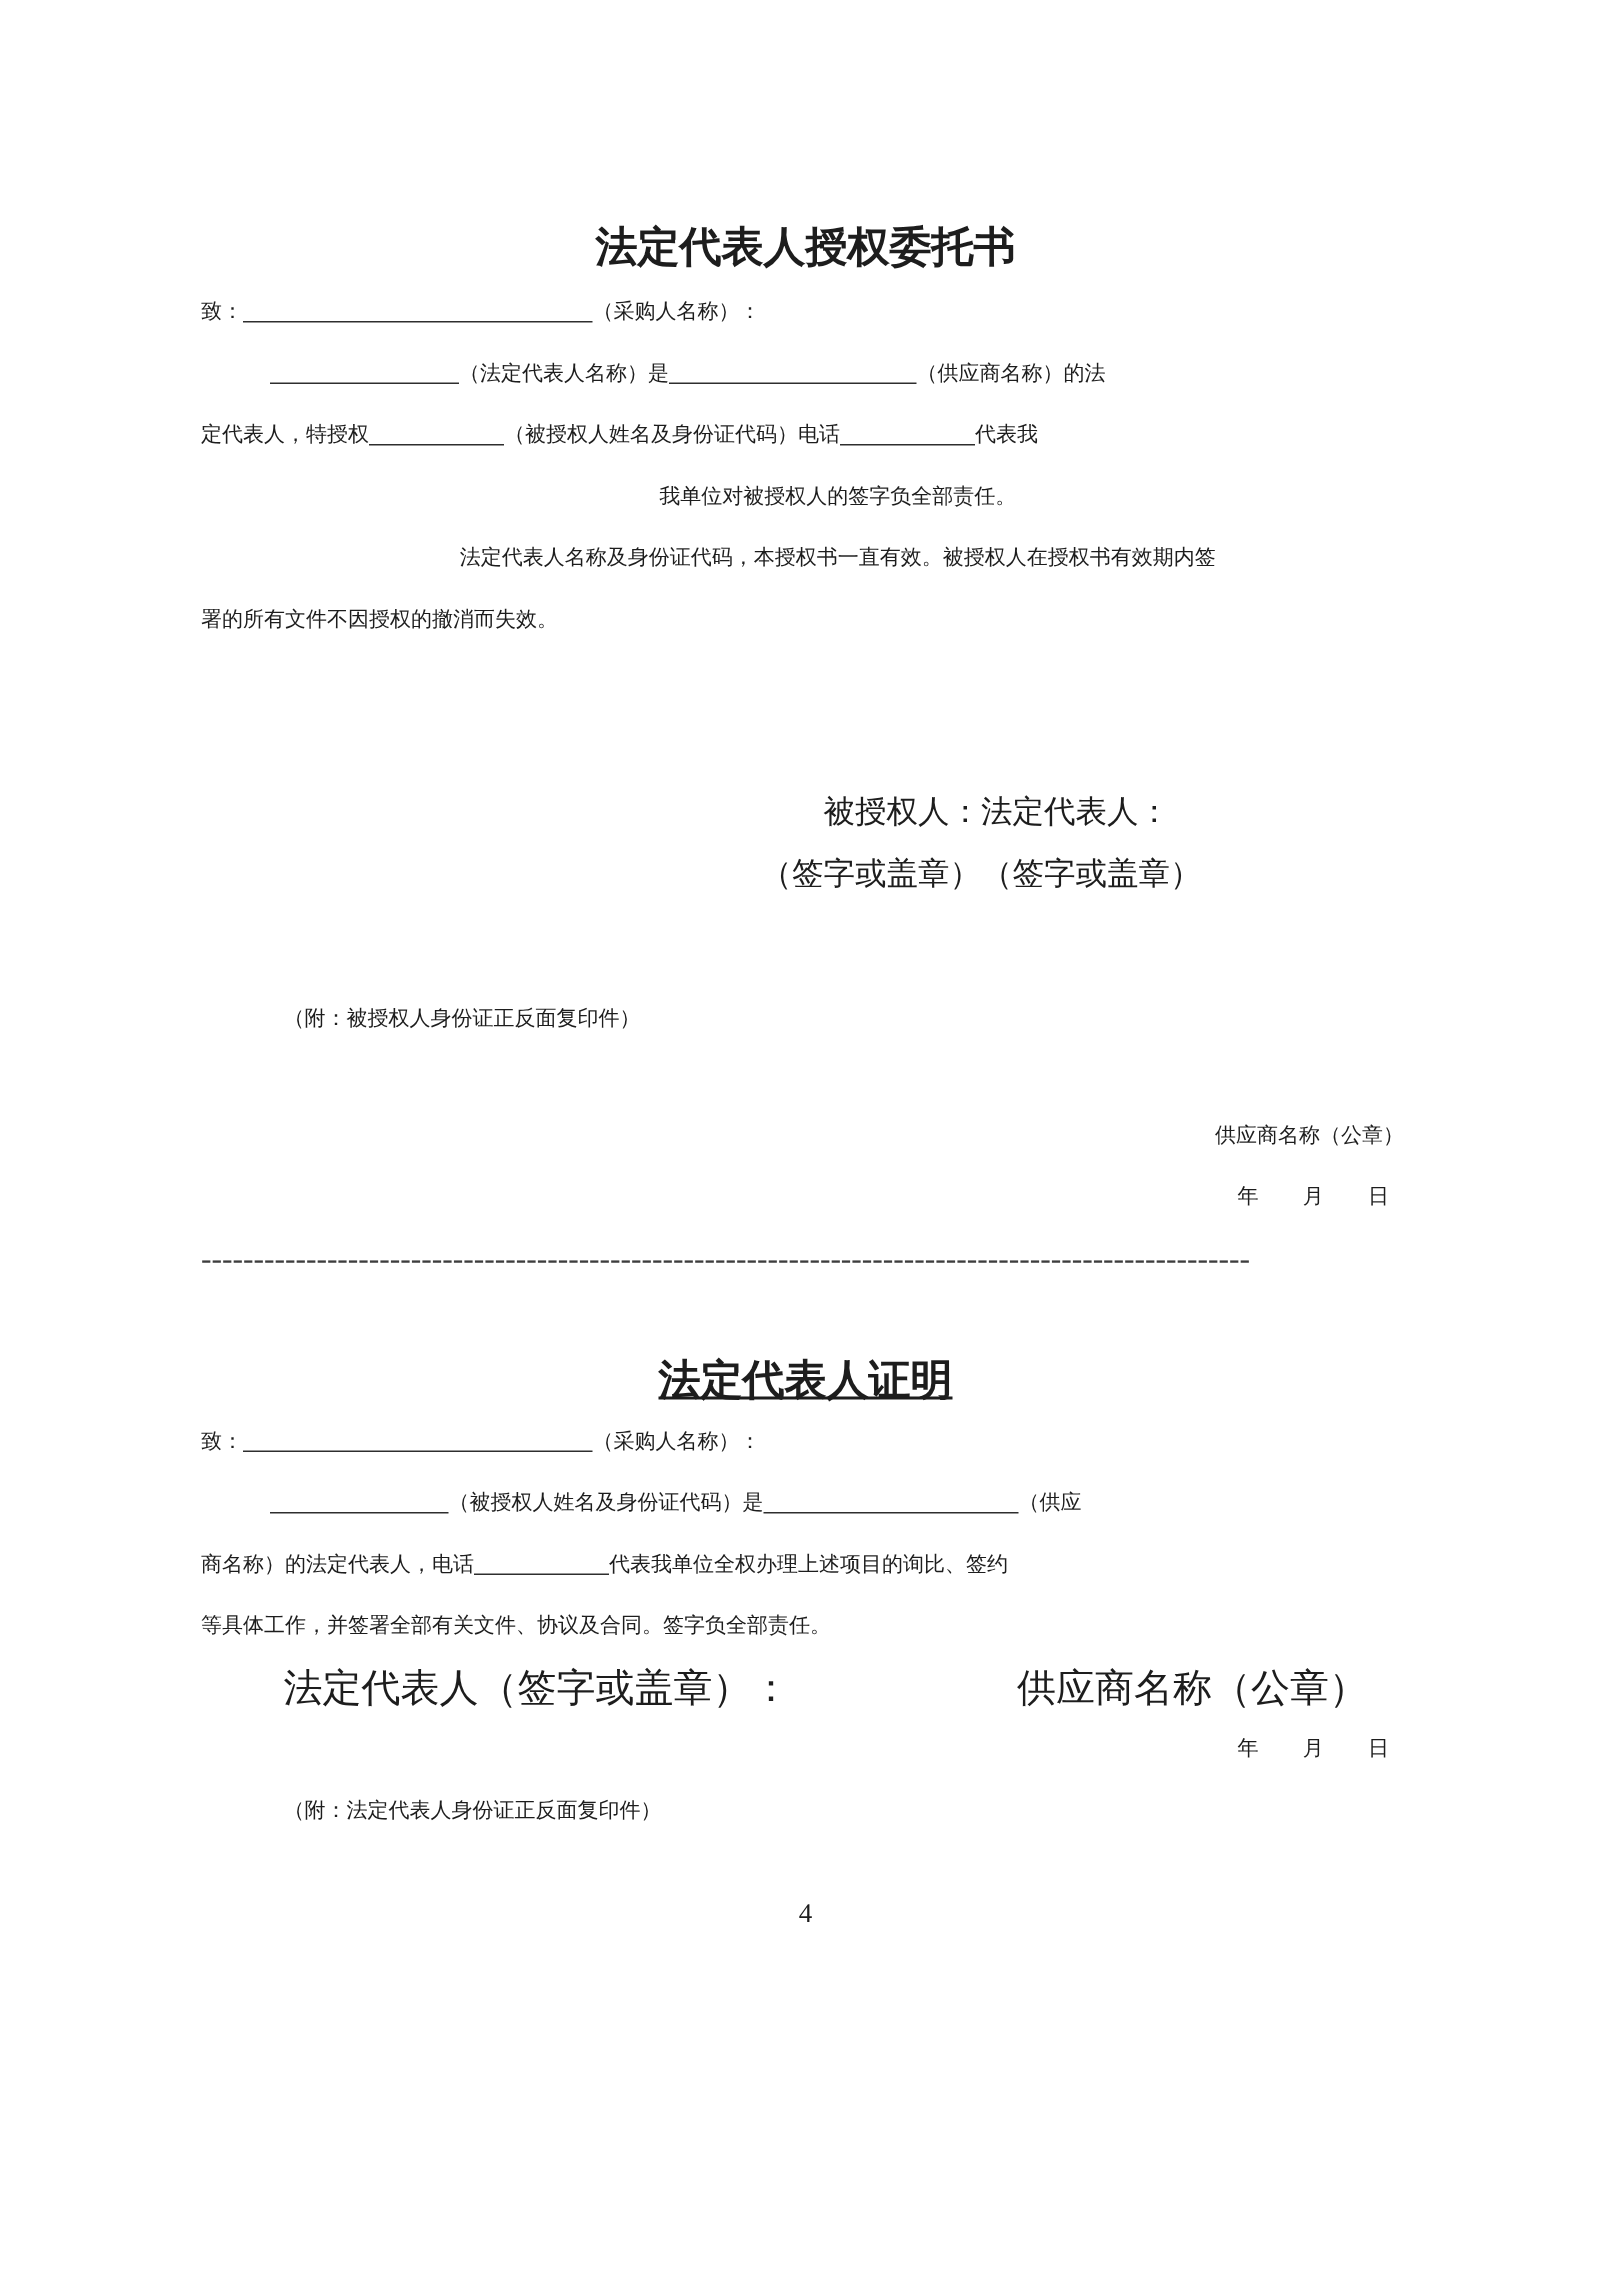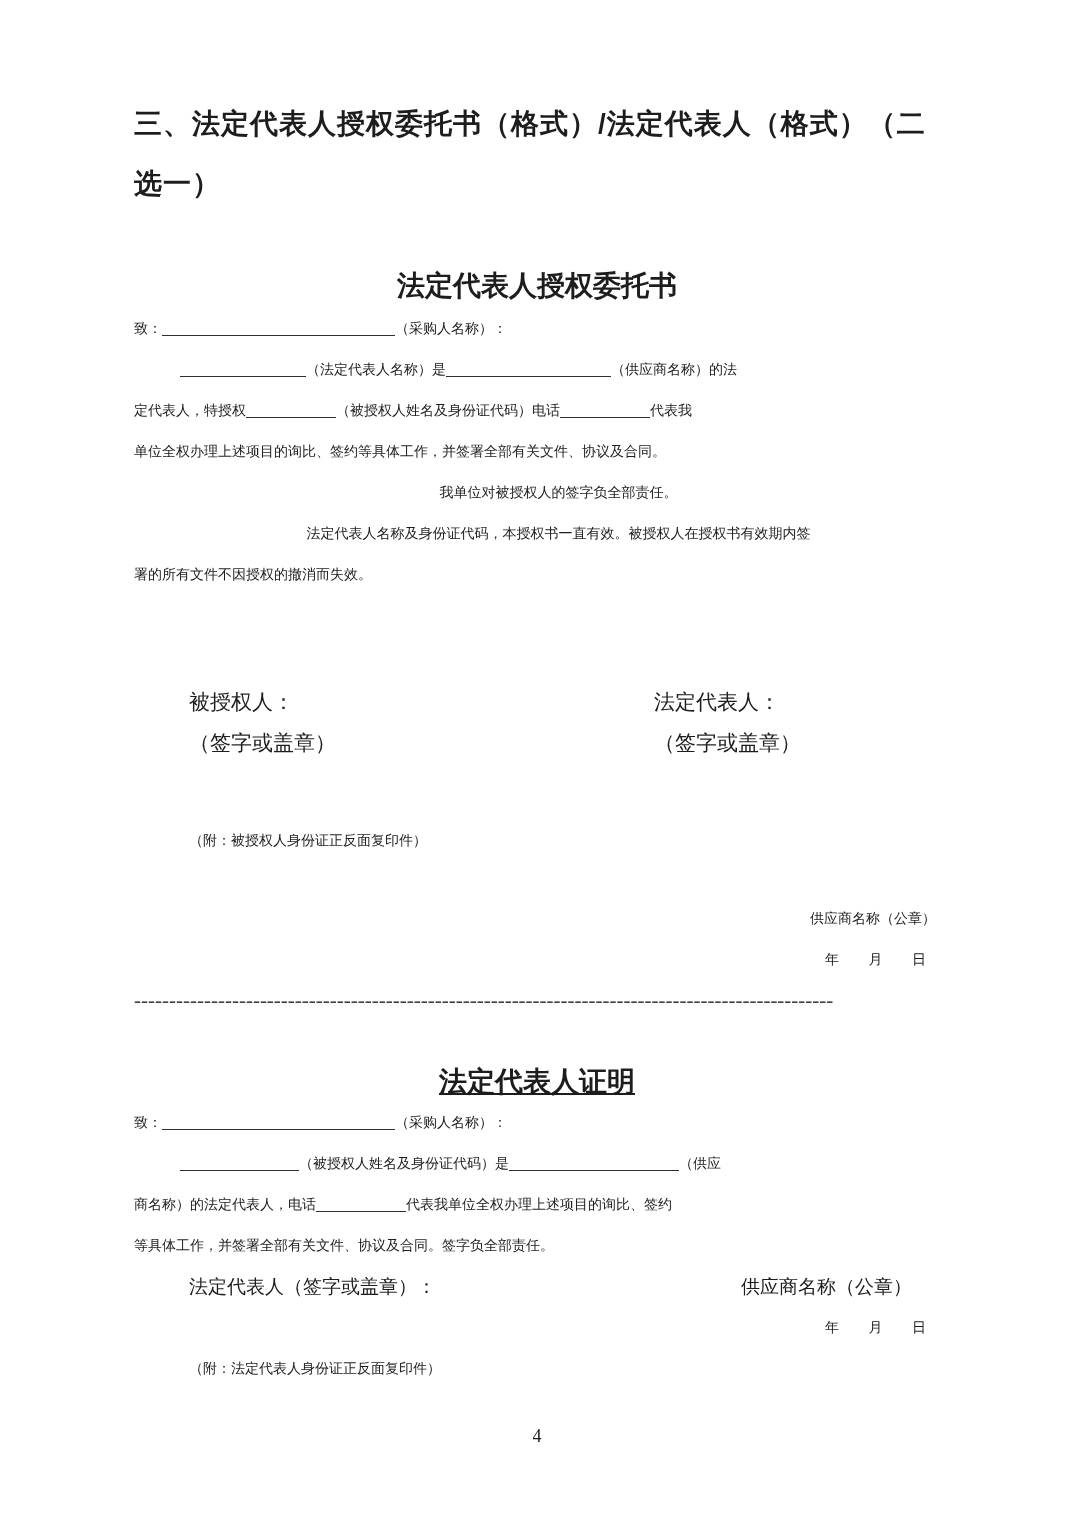--- a/index.html
+++ b/index.html
@@ -25,57 +25,52 @@
   .ind2{padding-left:46px;}
   .ind3{padding-left:55px;}
   .blank{
     display:inline-block;border-bottom:1px solid #2e2e2e;
     height:22px;vertical-align:-3px;
   }
   .w233{width:233px}.w126{width:126px}.w165{width:165px}
   .w90{width:90px}.w119{width:119px}.w170{width:170px}
   .sig-row{display:flex;padding-left:55px;height:41px;line-height:41px;font-size:21px;}
   .sig-block{margin-top:87px;}
-  .sig-col{width:465px;}
+  .sig-col{width:465px;text-align:right;}
   .attach-line{margin-top:56px;}
   .supplier-row{margin-top:37px;}
   .right-row{text-align:right;padding-right:4px;}
   .date-row{text-align:right;padding-right:14px;}
   .gap26{margin-left:26px;display:inline-block;}
   .dash-row{
     height:41px;line-height:41px;font-size:21px;color:#3d3d3d;
     white-space:nowrap;overflow:hidden;max-width:806px;
   }
-  .cert-sign-row{display:flex;font-size:19px;height:41px;line-height:41px;}
+  .cert-sign-row{display:flex;font-size:26px;height:41px;line-height:41px;}
   .cert-sign-left{padding-left:55px;}
   .cert-sign-right{margin-left:auto;margin-right:28px;}
   .footer{margin-top:35px;text-align:center;font-size:18px;line-height:24px;}
 </style>
 </head>
 <body>
 
 <div class="page">
   <div class="content">
 
-    <h1 class="doc-title">
-      <div>三、法定代表人授权委托书（格式）/法定代表人（格式）（二</div>
-      <div>选一）</div>
-    </h1>
 
     <section>
       <h2 class="sec-heading heading-a">法定代表人授权委托书</h2>
 
       <div class="lines">
         <div class="line"><span>致：</span><span class="blank w233"></span><span>（采购人名称）：</span></div>
 
         <div class="line ind2"><span class="blank w126"></span><span>（法定代表人名称）是</span><span class="blank w165"></span><span>（供应商名称）的法</span></div>
 
         <div class="line"><span>定代表人，特授权</span><span class="blank w90"></span><span>（被授权人姓名及身份证代码）电话</span><span class="blank w90"></span><span>代表我</span></div>
 
-        <div class="line">单位全权办理上述项目的询比、签约等具体工作，并签署全部有关文件、协议及合同。</div>
         <div class="line ind">我单位对被授权人的签字负全部责任。</div>
         <div class="line ind">法定代表人名称及身份证代码，本授权书一直有效。被授权人在授权书有效期内签</div>
         <div class="line">署的所有文件不因授权的撤消而失效。</div>
       </div>
 
       <div class="sig-block">
         <div class="sig-row">
           <span class="sig-col">被授权人：</span>
           <span>法定代表人：</span>
         </div>

